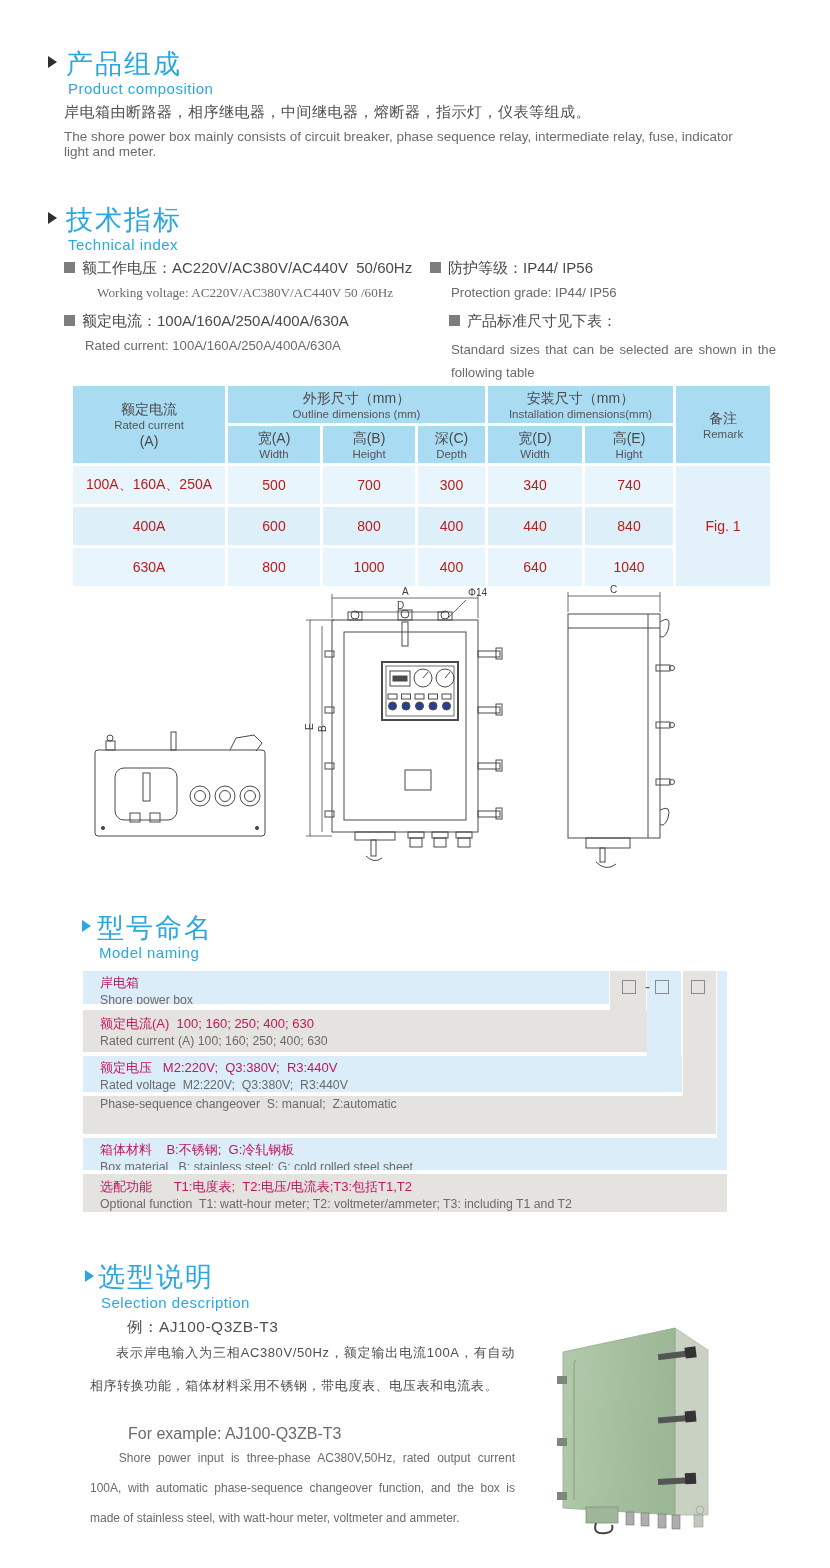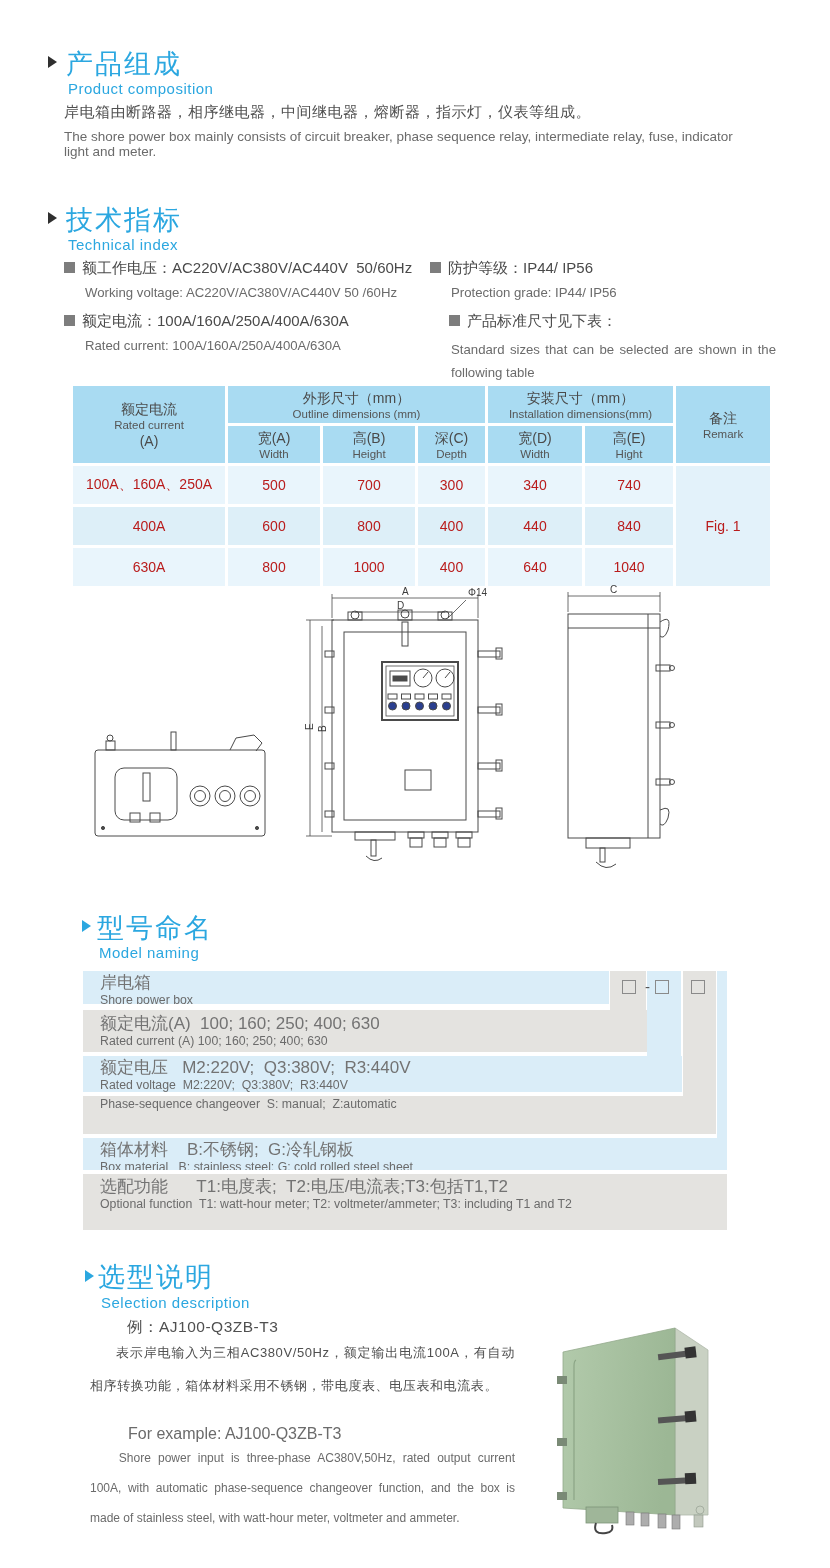--- a/index.html
+++ b/index.html
@@ -27,21 +27,21 @@
   .hd-en{display:block;font-size:11.5px;line-height:14px;color:#555;}
   td.d1{background:#E9F5FC;}
   td.d2{background:#DDEFF8;}
   td.rk{background:#E3F2FA;}
   td.data{font-size:14px;color:#b91c1c;height:38px;}
   
   .mn-row{position:absolute;overflow:hidden;}
   .mn-blue{background:#DAEDF8;}
   .mn-gray{background:#E4E3E0;}
   .mn-line{white-space:pre;display:block;padding-left:17px;}
-  .mn-zh{font-size:17px;color:#737373;line-height:19px;padding-top:2px;}
+  .mn-zh{font-size:13px;color:#be185d;line-height:19px;padding-top:2px;}
   .mn-en{font-size:12.3px;color:#6b6b6b;line-height:16px;}
   .mn-col{position:absolute;top:0;}
   .code-sq{position:absolute;top:9px;width:12px;height:12px;border:1.5px solid #8a8a8a;background:transparent;}
   .mn-prefix{position:absolute;left:490px;top:6px;font-size:16px;color:#555;}
   .mn-dash{position:absolute;left:562px;top:7px;font-size:15px;color:#555;}
   
   .sel-ex{font-size:15.5px;color:#4f4f4f;letter-spacing:0.5px;}
   .sel-zh{font-size:13px;color:#4f4f4f;line-height:33px;text-align:justify;text-indent:2em;letter-spacing:0.6px;}
   .sel-en{font-size:12px;color:#6b6b6b;line-height:30px;text-align:justify;text-indent:2.4em;}
 </style>
@@ -54,21 +54,21 @@
   <div class="abs sec-title" style="left:66px;top:46px;">产品组成</div>
   <div class="abs sec-sub" style="left:68px;top:80px;">Product  composition</div>
   <div class="abs zh-body" style="left:64px;top:103px;width:680px;">岸电箱由断路器，相序继电器，中间继电器，熔断器，指示灯，仪表等组成。</div>
   <div class="abs en-body" style="left:64px;top:129px;width:690px;">The shore power box mainly consists of circuit breaker, phase sequence relay, intermediate relay, fuse, indicator light and meter.</div>
 
   <div class="abs tri tri-dark" style="left:48px;top:212px;"></div>
   <div class="abs sec-title" style="left:66px;top:202px;">技术指标</div>
   <div class="abs sec-sub" style="left:68px;top:236px;">Technical index</div>
 
   <div class="abs spec-zh" style="left:64px;top:259px;"><span class="bullet"></span><span>额工作电压：AC220V/AC380V/AC440V  50/60Hz</span></div>
-  <div class="abs spec-en" style="left:64px;top:285px;">Working voltage: AC220V/AC380V/AC440V 50 /60Hz</div>
+  <div class="abs spec-en" style="left:76px;top:285px;font-family:Liberation Serif, serif;">Working voltage: AC220V/AC380V/AC440V 50 /60Hz</div>
   <div class="abs spec-zh" style="left:64px;top:312px;"><span class="bullet"></span><span>额定电流：100A/160A/250A/400A/630A</span></div>
   <div class="abs spec-en" style="left:64px;top:338px;">Rated current: 100A/160A/250A/400A/630A</div>
 
   <div class="abs spec-zh" style="left:430px;top:259px;"><span class="bullet"></span><span>防护等级：IP44/ IP56</span></div>
   <div class="abs spec-en" style="left:430px;top:285px;">Protection grade: IP44/ IP56</div>
   <div class="abs spec-zh" style="left:430px;top:312px;padding-left:19px;"><span class="bullet"></span><span>产品标准尺寸见下表：</span></div>
   <div class="abs spec-en" style="left:430px;top:338px;width:325px;line-height:23px;text-align:justify;">Standard sizes that can be selected are shown in the following table</div>
 
   <table class="size abs" style="left:70px;top:383px;">
     <colgroup>
@@ -302,21 +302,21 @@
       <span class="mn-line mn-zh">额定电压   M2:220V;  Q3:380V;  R3:440V</span>
       <span class="mn-line mn-en">Rated voltage  M2:220V;  Q3:380V;  R3:440V</span>
     </div>
     <div class="mn-row mn-gray" style="left:0;top:125px;width:633px;height:38px;">
       <span class="mn-line mn-en">Phase-sequence changeover  S: manual;  Z:automatic</span>
     </div>
     <div class="mn-row mn-blue" style="left:0;top:167px;width:644px;height:32px;">
       <span class="mn-line mn-zh">箱体材料    B:不锈钢;  G:冷轧钢板</span>
       <span class="mn-line mn-en">Box material   B: stainless steel; G: cold rolled steel sheet</span>
     </div>
-    <div class="mn-row mn-gray" style="left:0;top:203px;width:644px;height:56px;">
+    <div class="mn-row mn-gray" style="left:0;top:203px;width:644px;height:38px;">
       <span class="mn-line mn-zh" style="padding-top:3px;">选配功能      T1:电度表;  T2:电压/电流表;T3:包括T1,T2</span>
       <span class="mn-line mn-en">Optional function  T1: watt-hour meter; T2: voltmeter/ammeter; T3: including T1 and T2</span>
     </div>
   </div>
 
   <div class="abs tri tri-blue" style="left:85px;top:1270px;"></div>
   <div class="abs sec-title" style="left:98px;top:1259px;">选型说明</div>
   <div class="abs sec-sub" style="left:101px;top:1294px;text-align:center;">Selection description</div>
 
   <div class="abs sel-ex" style="left:127px;top:1317px;">例：AJ100-Q3ZB-T3</div>

